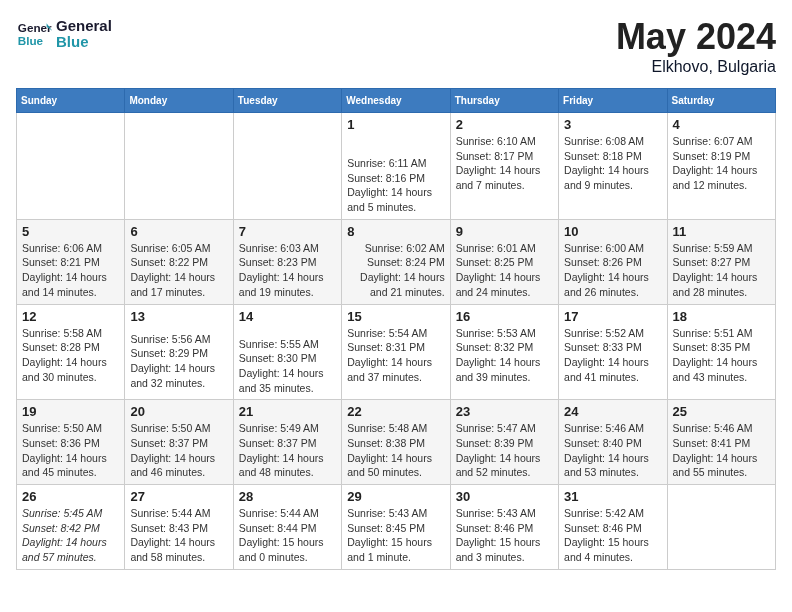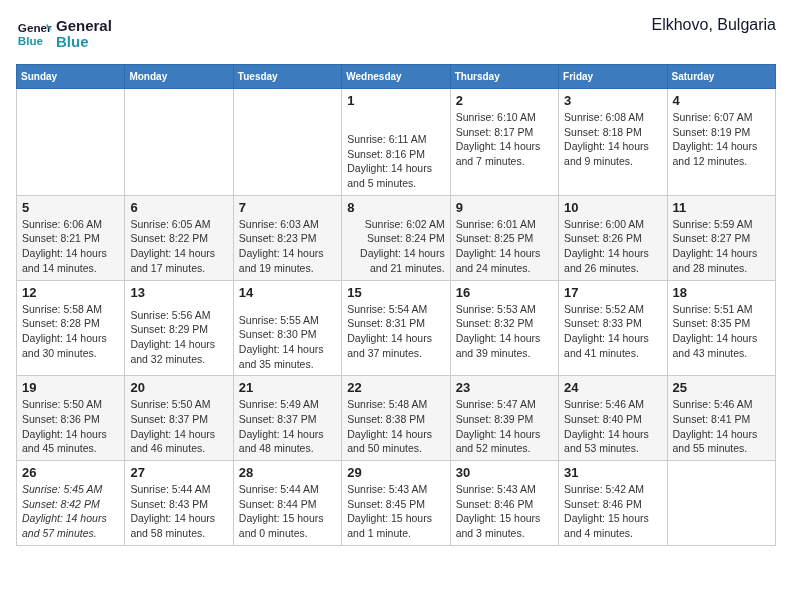--- a/index.html
+++ b/index.html
@@ -89,20 +89,21 @@
       <text x="2" y="18" font-size="13" font-weight="bold" fill="#1a1a2e" font-family="Arial">General</text>
       <text x="2" y="32" font-size="13" font-weight="bold" fill="#2196a8" font-family="Arial">Blue</text>
       <polygon points="34,8 40,16 34,12" fill="#2196a8"></polygon>
     </svg>
     <div>
       <div style="font-size:15px; font-weight:bold; color:#1a1a2e; line-height:1.1;">General</div>
       <div style="font-size:15px; font-weight:bold; color:#2196a8; line-height:1.1;">Blue</div>
     </div>
   </div>
   <div class="title-block">
+    <div class="month-title">May 2024</div>
     <div class="location-title">Elkhovo, Bulgaria</div>
   </div>
 </div>
 
 <table class="calendar">
   <thead>
     <tr>
     <th>Sunday</th>
         <th>Monday</th>
         <th>Tuesday</th>

